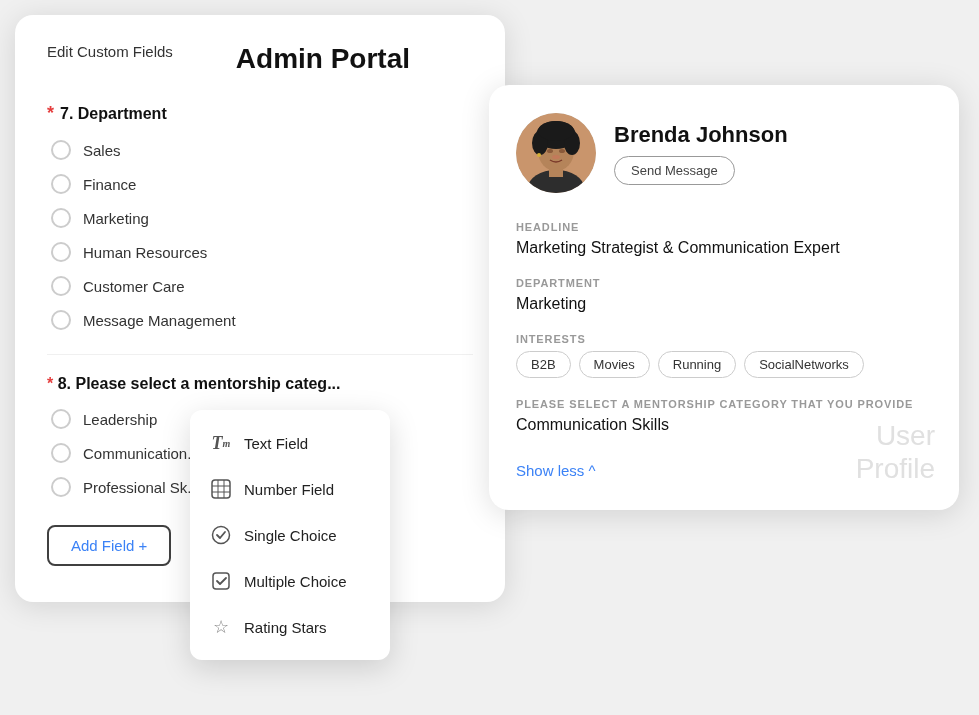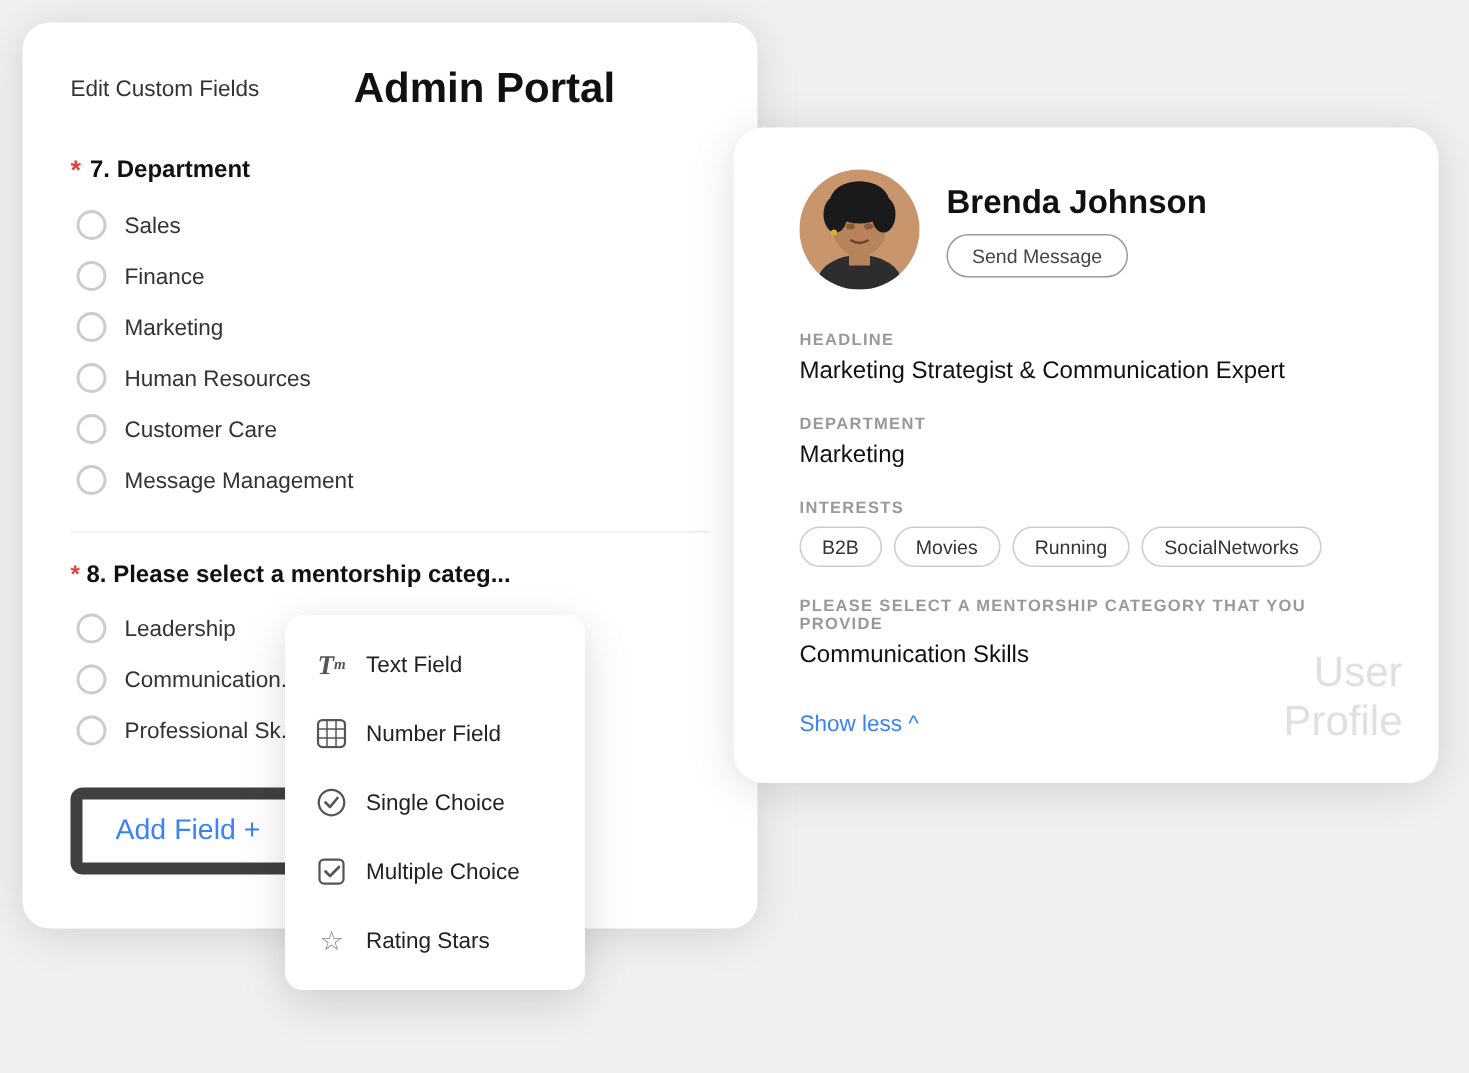--- a/index.html
+++ b/index.html
@@ -29,21 +29,21 @@
       width: 490px;
       background: #fff;
       border-radius: 18px;
       box-shadow: 0 4px 30px rgba(0,0,0,0.12);
       padding: 28px 32px 36px;
       z-index: 1;
     }
 
     .admin-header {
       display: flex;
-      align-items: center;
+      align-items: flex-start;
       justify-content: space-between;
       margin-bottom: 28px;
     }
 
     .edit-custom-title {
       font-size: 15px;
       color: #333;
       font-weight: 400;
     }
 
@@ -116,25 +116,25 @@
       gap: 14px;
       padding-left: 4px;
     }
 
     .add-field-btn {
       display: inline-flex;
       align-items: center;
       gap: 6px;
       margin-top: 28px;
       padding: 10px 22px;
-      border: 8px solid #404040;
+      border: 2px solid #404040;
       background: #fff;
       color: #3b82f6;
       border-radius: 8px;
-      font-size: 19px;
+      font-size: 15px;
       font-weight: 500;
       cursor: pointer;
     }
 
     
     .dropdown-menu {
       position: absolute;
       top: 410px;
       left: 190px;
       width: 200px;
@@ -167,21 +167,21 @@
 
     
     .profile-card {
       position: absolute;
       top: 85px;
       right: 20px;
       width: 470px;
       background: #fff;
       border-radius: 20px;
       box-shadow: 0 4px 30px rgba(0,0,0,0.13);
-      padding: 28px 44px 30px;
+      padding: 28px 27px 30px;
       z-index: 2;
     }
 
     .profile-header {
       display: flex;
       align-items: center;
       gap: 18px;
       margin-bottom: 28px;
     }
 

